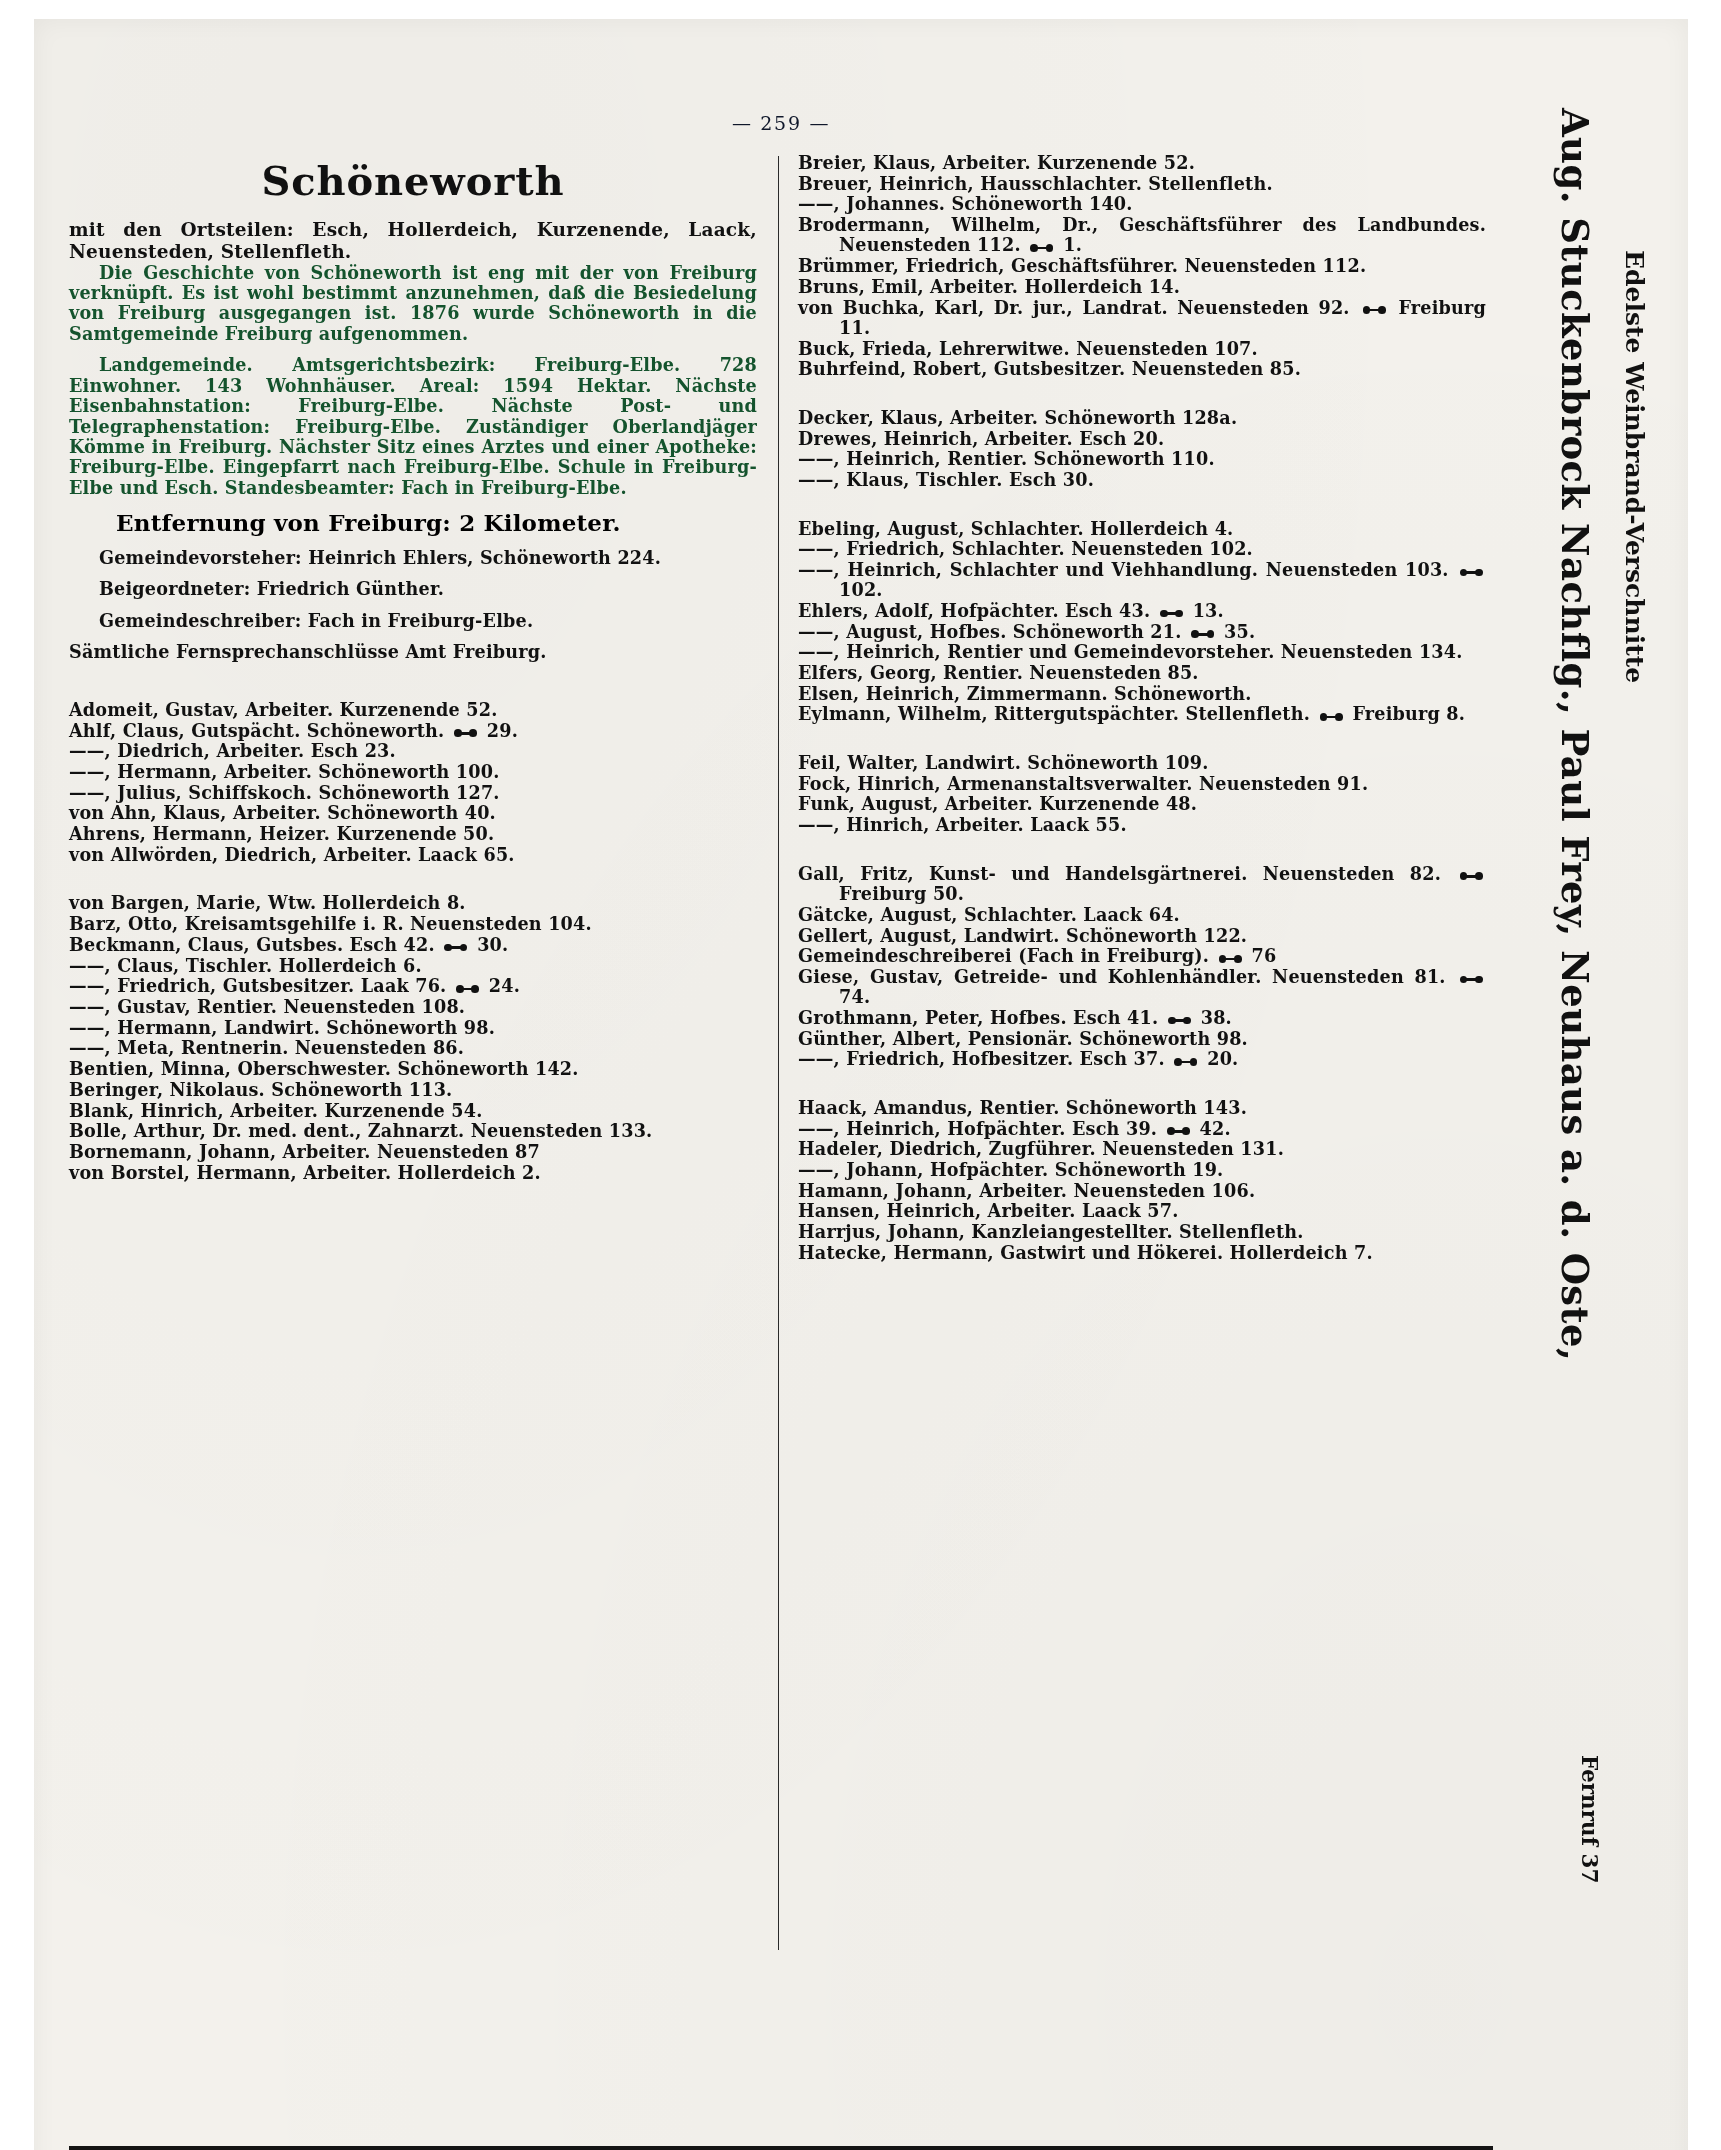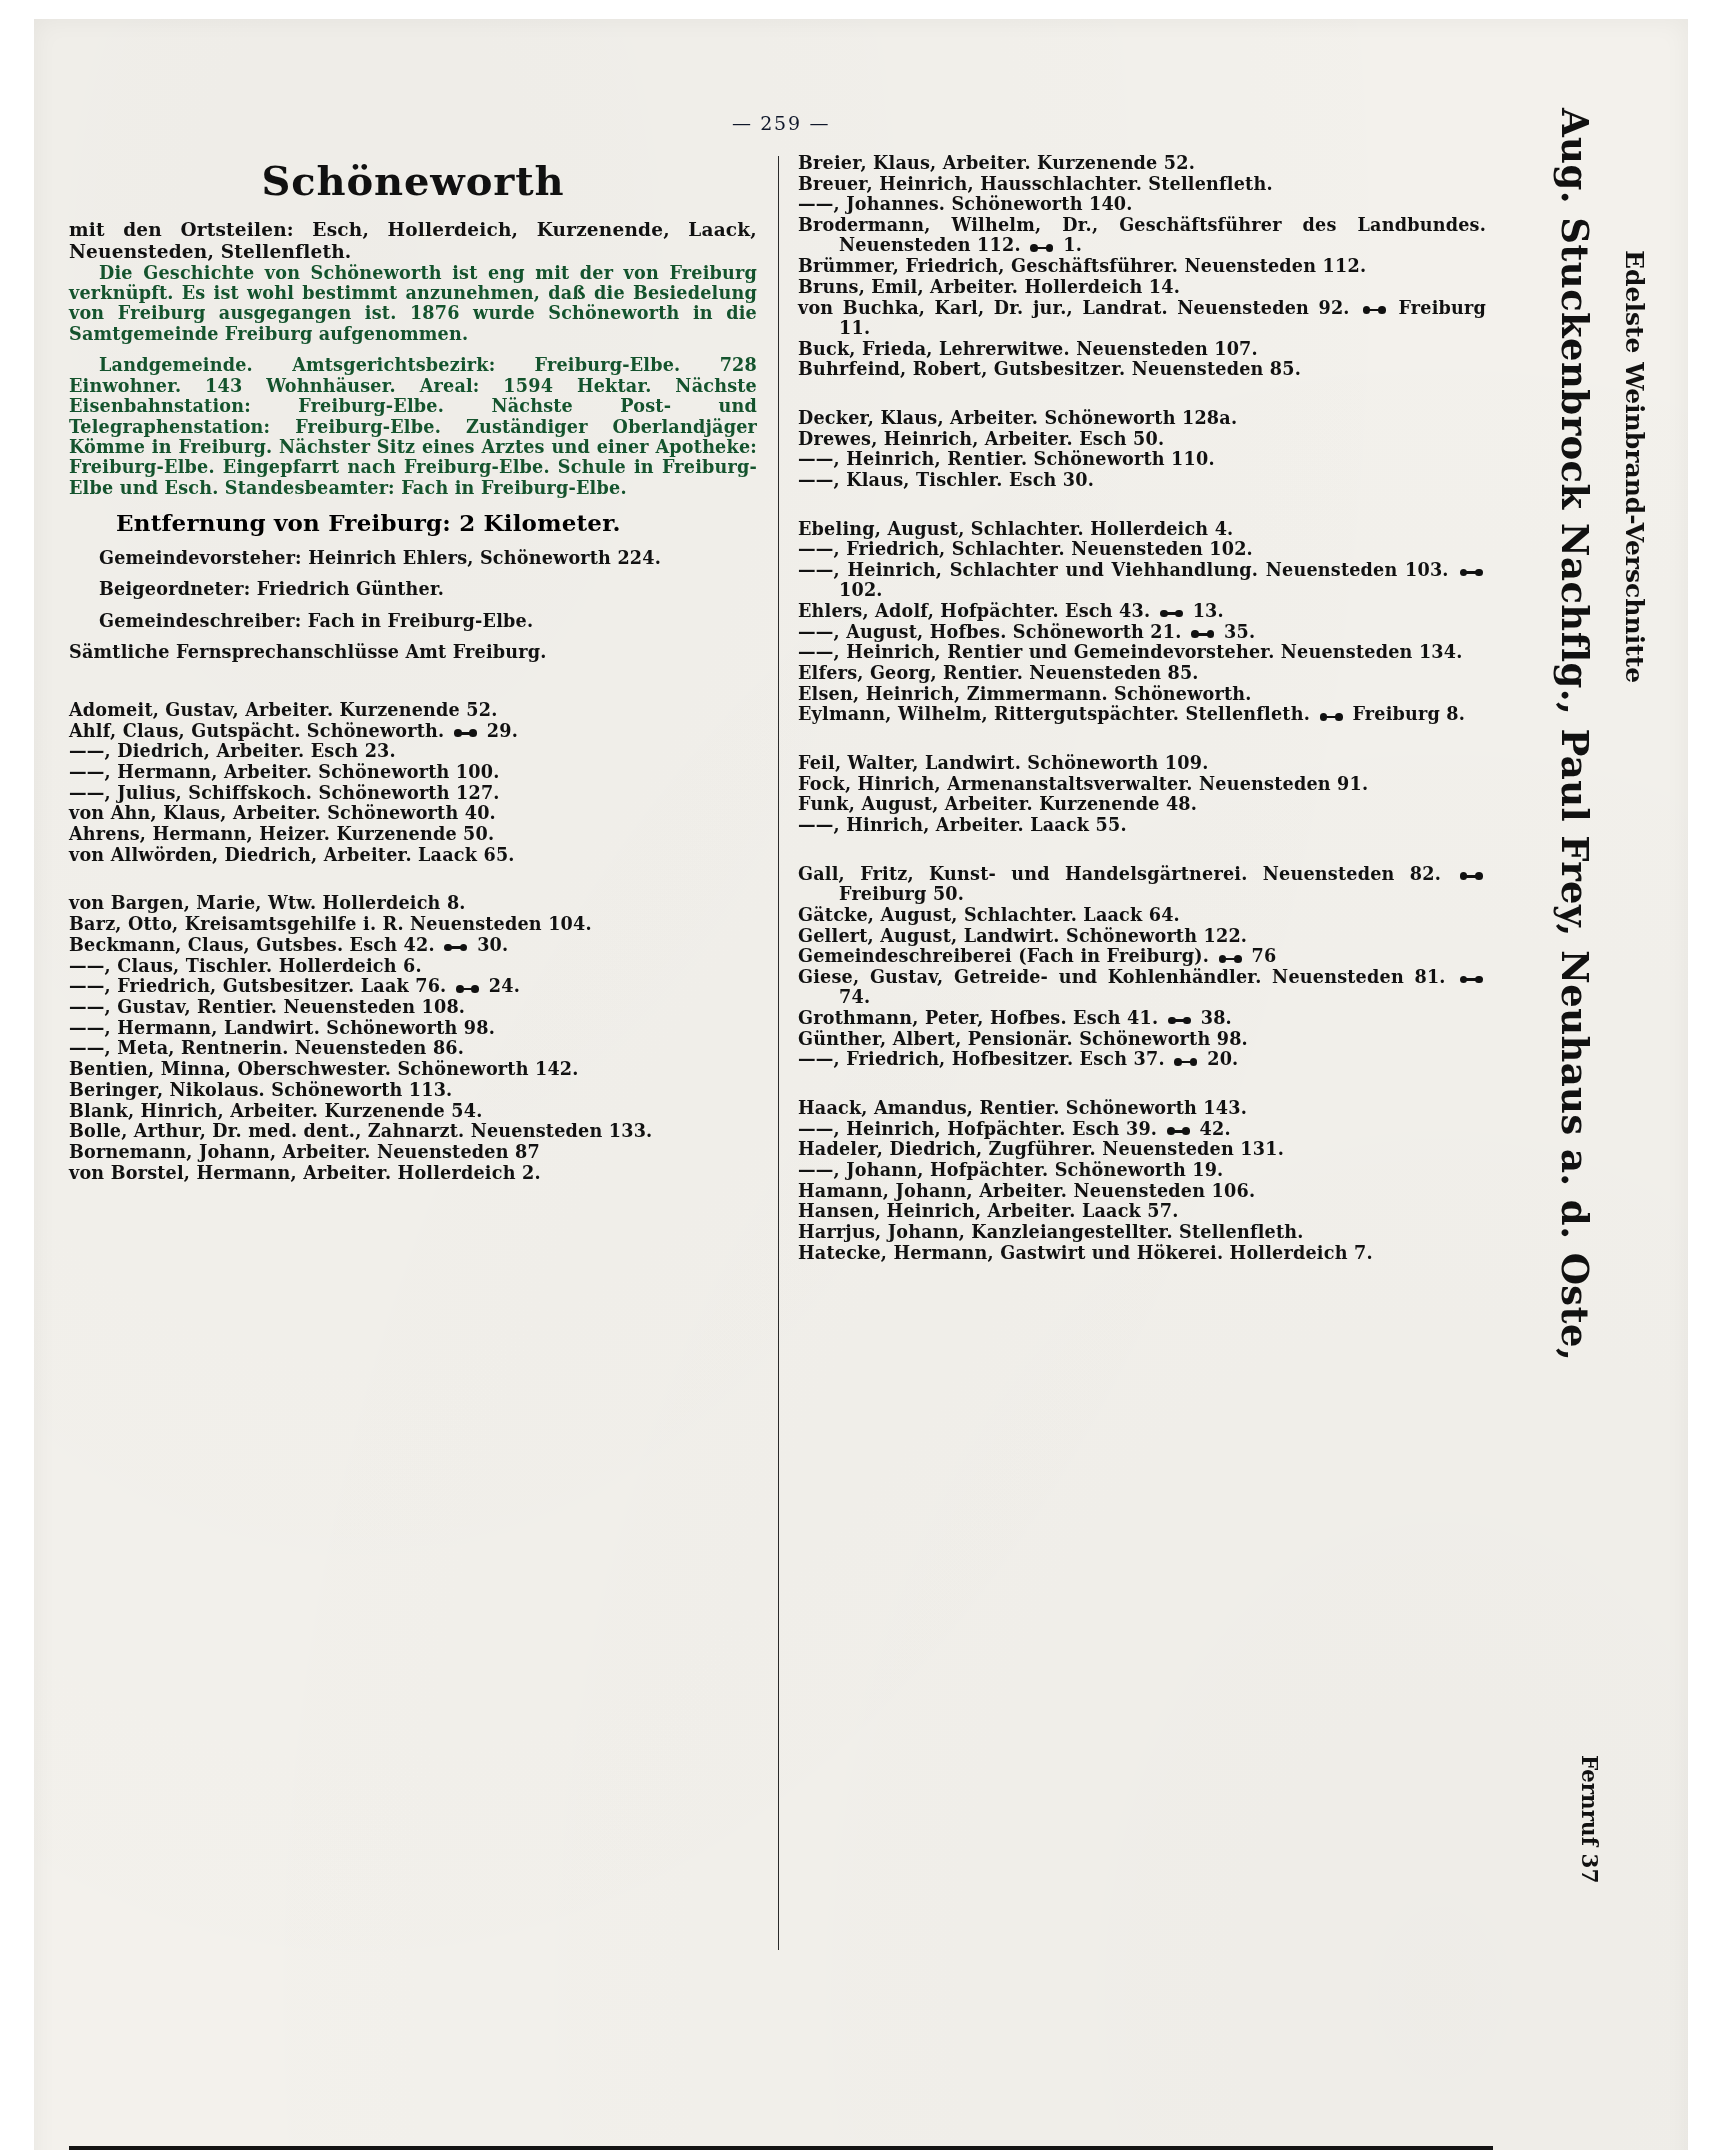--- a/index.html
+++ b/index.html
@@ -282,21 +282,21 @@
             <li>Breuer, Heinrich, Hausschlachter. Stellenfleth.</li>
             <li>——, Johannes. Schöneworth 140.</li>
             <li>Brodermann, Wilhelm, Dr., Geschäftsführer des Landbundes. Neuensteden 112. <span class="phone-icon"><i></i></span> 1.</li>
             <li>Brümmer, Friedrich, Geschäftsführer. Neuensteden 112.</li>
             <li>Bruns, Emil, Arbeiter. Hollerdeich 14.</li>
             <li>von Buchka, Karl, Dr. jur., Landrat. Neuensteden 92. <span class="phone-icon"><i></i></span> Freiburg 11.</li>
             <li>Buck, Frieda, Lehrerwitwe. Neuensteden 107.</li>
             <li>Buhrfeind, Robert, Gutsbesitzer. Neuensteden 85.</li>
             <li style="height: 27.5px;"></li>
             <li>Decker, Klaus, Arbeiter. Schöneworth 128a.</li>
-            <li>Drewes, Heinrich, Arbeiter. Esch 50.</li>
+            <li>Drewes, Heinrich, Arbeiter. Esch 20.</li>
             <li>——, Heinrich, Rentier. Schöneworth 110.</li>
             <li>——, Klaus, Tischler. Esch 30.</li>
             <li style="height: 27.5px;"></li>
             <li>Ebeling, August, Schlachter. Hollerdeich 4.</li>
             <li>——, Friedrich, Schlachter. Neuensteden 102.</li>
             <li>——, Heinrich, Schlachter und Viehhandlung. Neuensteden 103. <span class="phone-icon"><i></i></span> 102.</li>
             <li>Ehlers, Adolf, Hofpächter. Esch 43. <span class="phone-icon"><i></i></span> 13.</li>
             <li>——, August, Hofbes. Schöneworth 21. <span class="phone-icon"><i></i></span> 35.</li>
             <li>——, Heinrich, Rentier und Gemeindevorsteher. Neuensteden 134.</li>
             <li>Elfers, Georg, Rentier. Neuensteden 85.</li>

